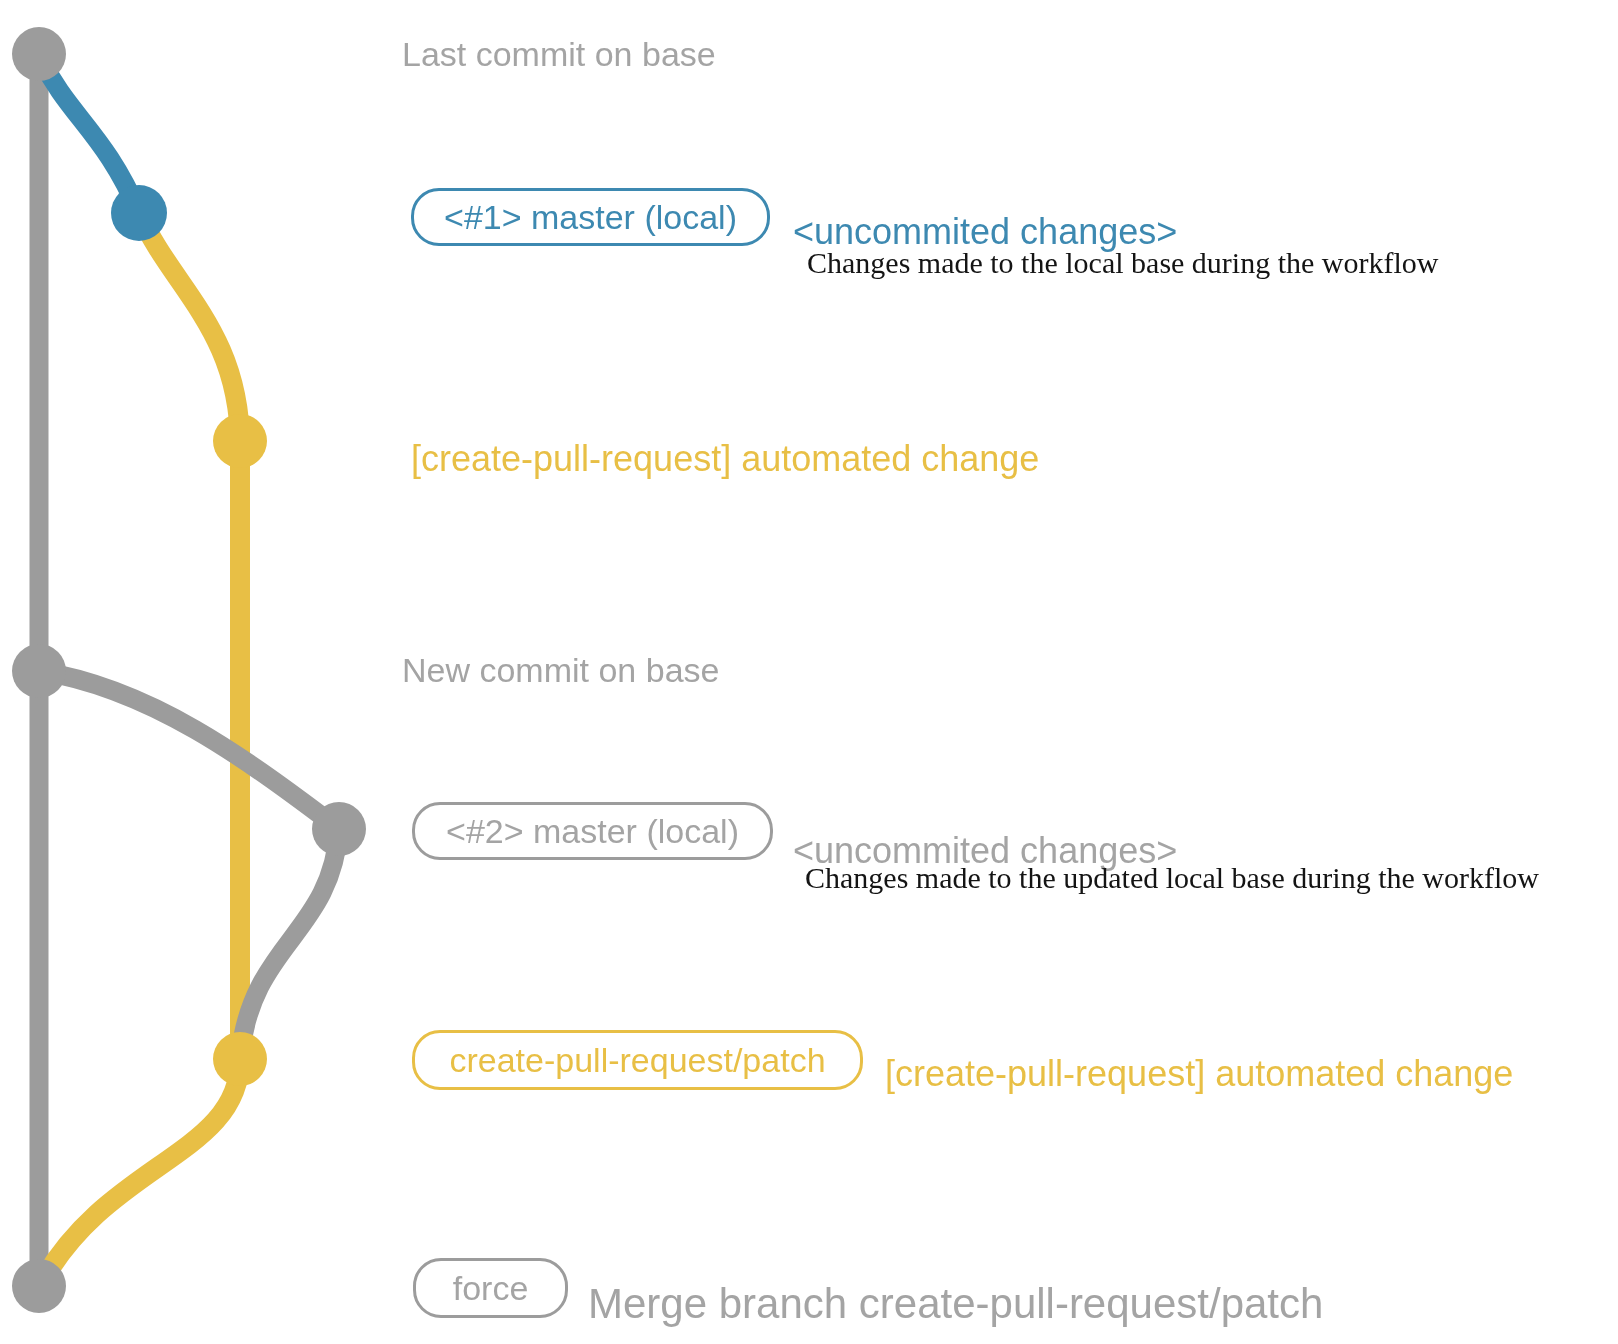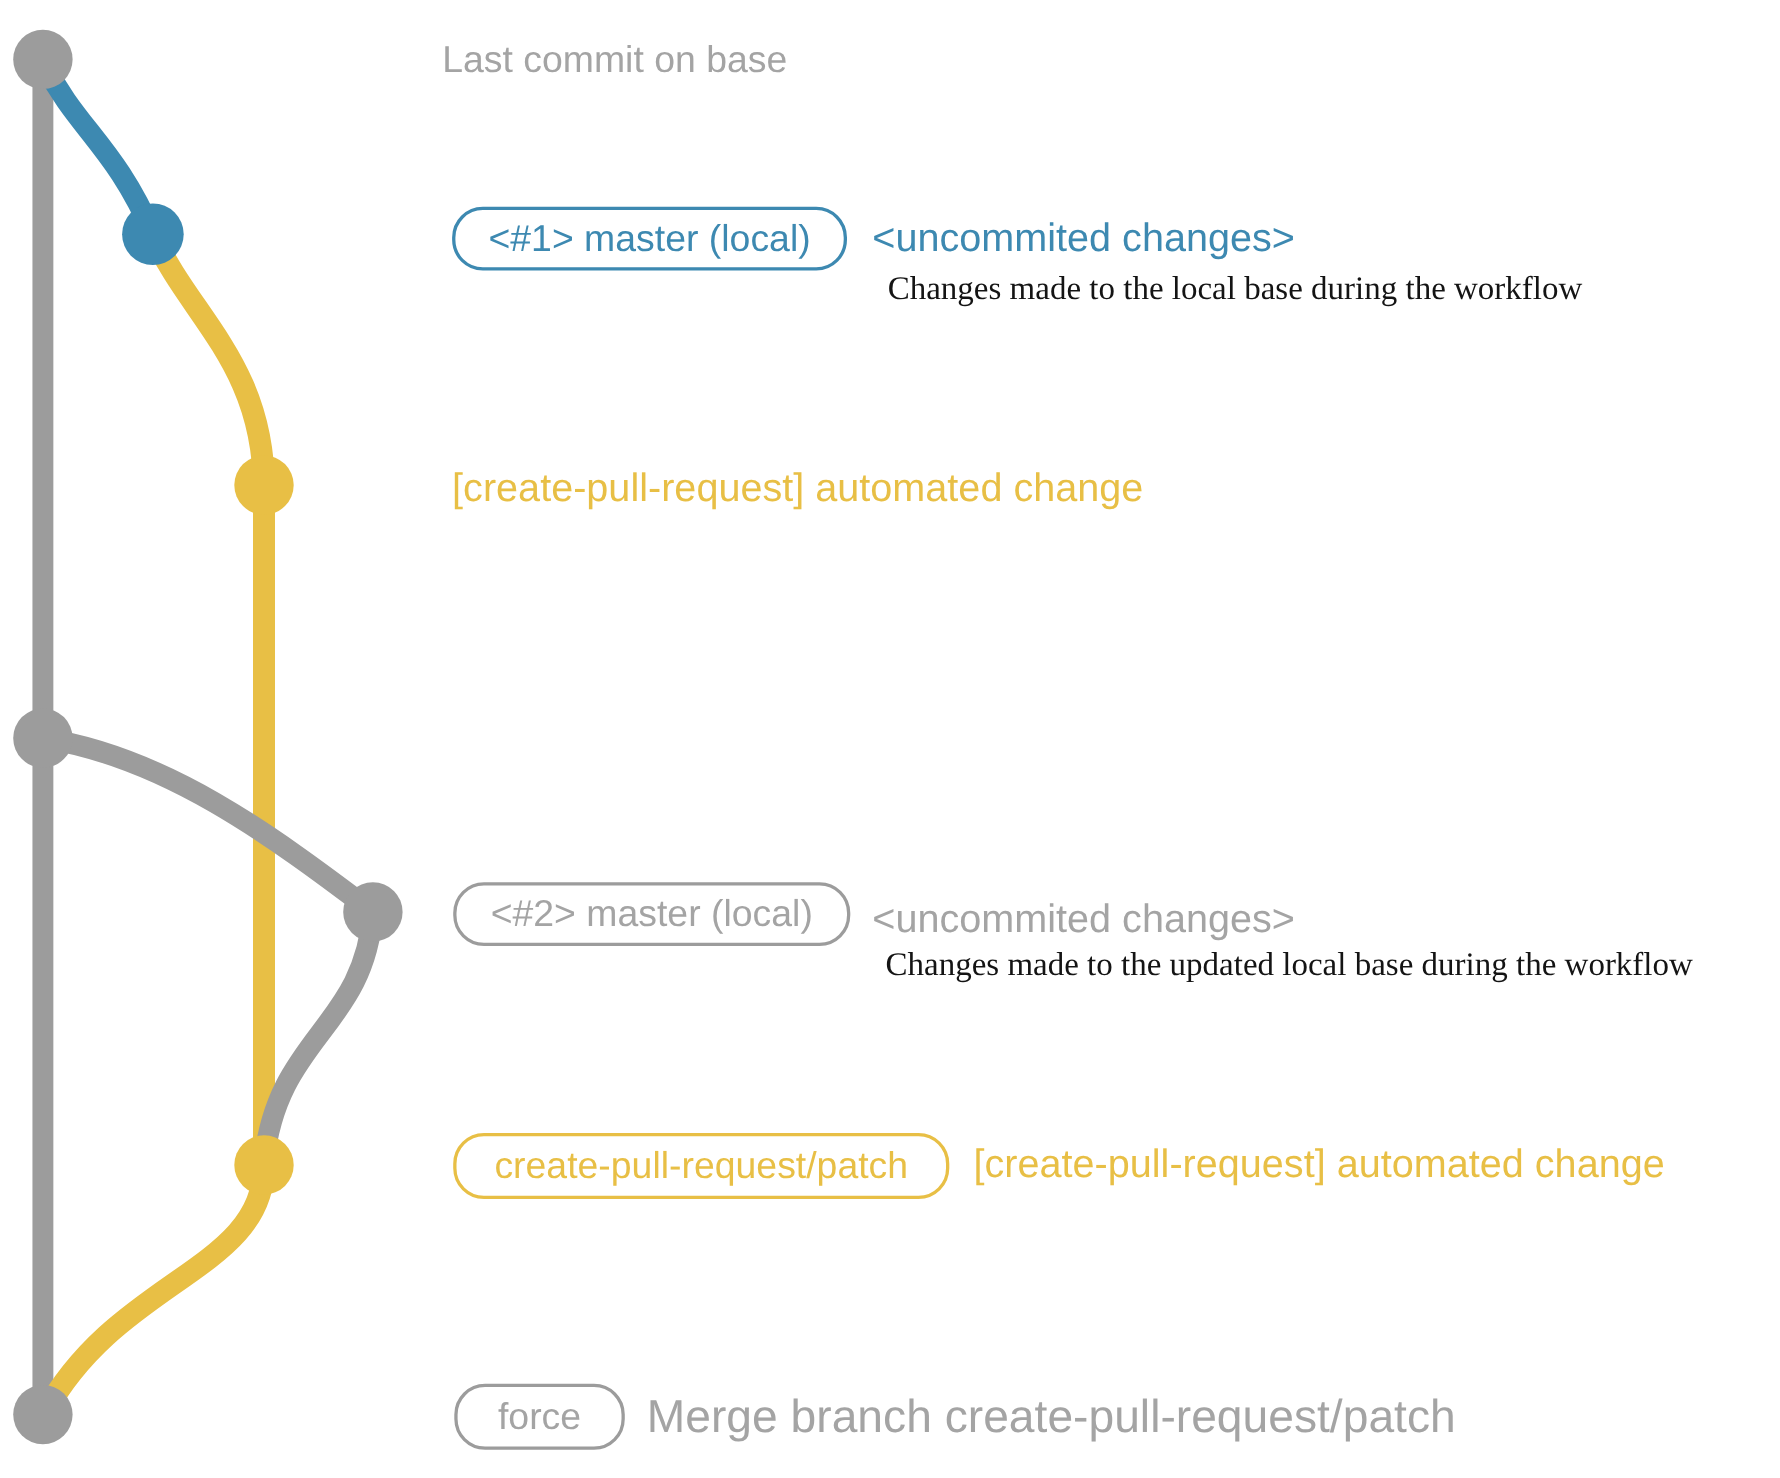--- a/index.html
+++ b/index.html
@@ -20,21 +20,21 @@
   .node.blue{fill:var(--blue);}
   .node.yellow{fill:var(--yellow);}
 
   .lbl{
     position:absolute;
     transform:translateY(-50%);
     white-space:nowrap;
     line-height:1.1;
   }
   .head{font-size:34px;color:var(--gray-text);}
-  .ann{font-size:36px;}
+  .ann{font-size:36px;margin-top:16px;}
   .ann.blue{color:var(--blue);}
   .ann.yellow{color:var(--yellow);}
   .ann.gray{color:var(--gray-text);}
   .ann.sm{font-size:42px;}
   .detail{
     font-family:"Liberation Serif", serif;
     font-size:30px;
     color:#141414;
   }
   .badge{
@@ -78,20 +78,21 @@
   </svg>
 
   <div class="lbl head" style="left:402px;top:55px">Last commit on base</div>
 
   <div class="badge blue" style="left:411px;top:217px;width:359px;height:58px">&lt;#1&gt; master (local)</div>
   <div class="lbl ann blue" style="left:793px;top:216px">&lt;uncommited changes&gt;</div>
   <div class="lbl detail" style="left:807px;top:262px">Changes made to the local base during the workflow</div>
 
   <div class="lbl ann yellow" style="left:411px;top:443px">[create-pull-request] automated change</div>
 
+  <div class="lbl head" style="left:402px;top:671px">New commit on base</div>
 
   <div class="badge gray" style="left:412px;top:831px;width:361px;height:58px">&lt;#2&gt; master (local)</div>
   <div class="lbl ann gray" style="left:793px;top:835px">&lt;uncommited changes&gt;</div>
   <div class="lbl detail" style="left:805px;top:877px">Changes made to the updated local base during the workflow</div>
 
   <div class="badge yellow" style="left:412px;top:1060px;width:451px;height:60px">create-pull-request/patch</div>
   <div class="lbl ann yellow" style="left:885px;top:1058px">[create-pull-request] automated change</div>
 
   <div class="badge gray" style="left:413px;top:1288px;width:155px;height:60px">force</div>
   <div class="lbl ann gray sm" style="left:588px;top:1288px">Merge branch create-pull-request/patch</div>

